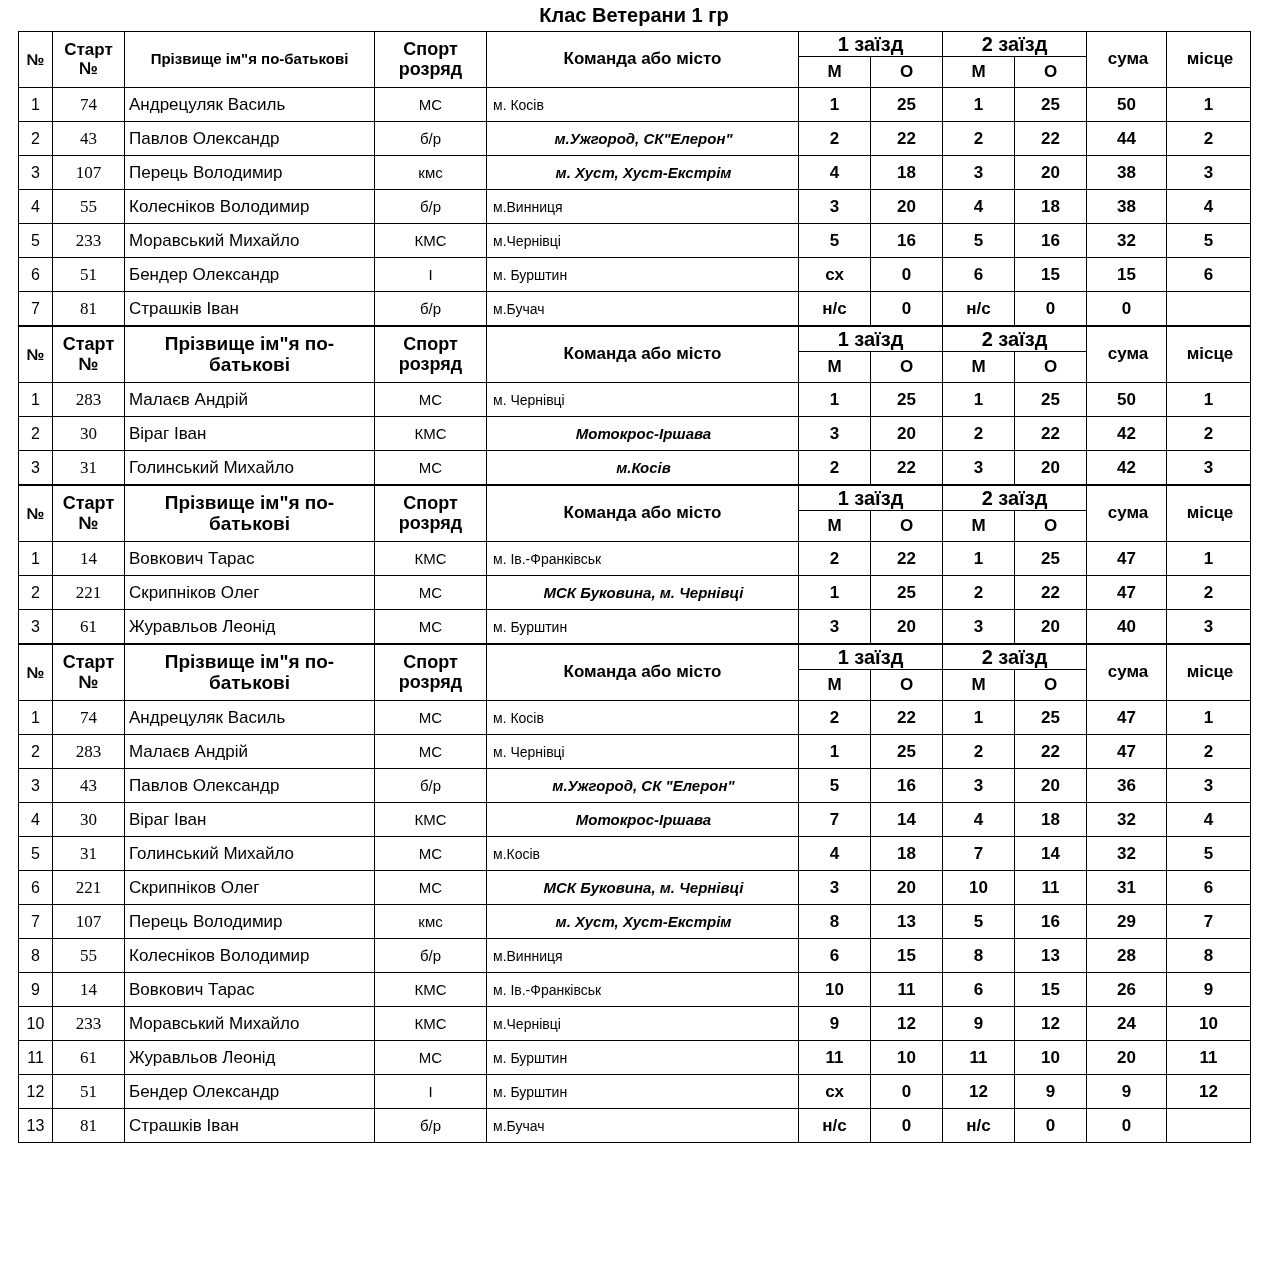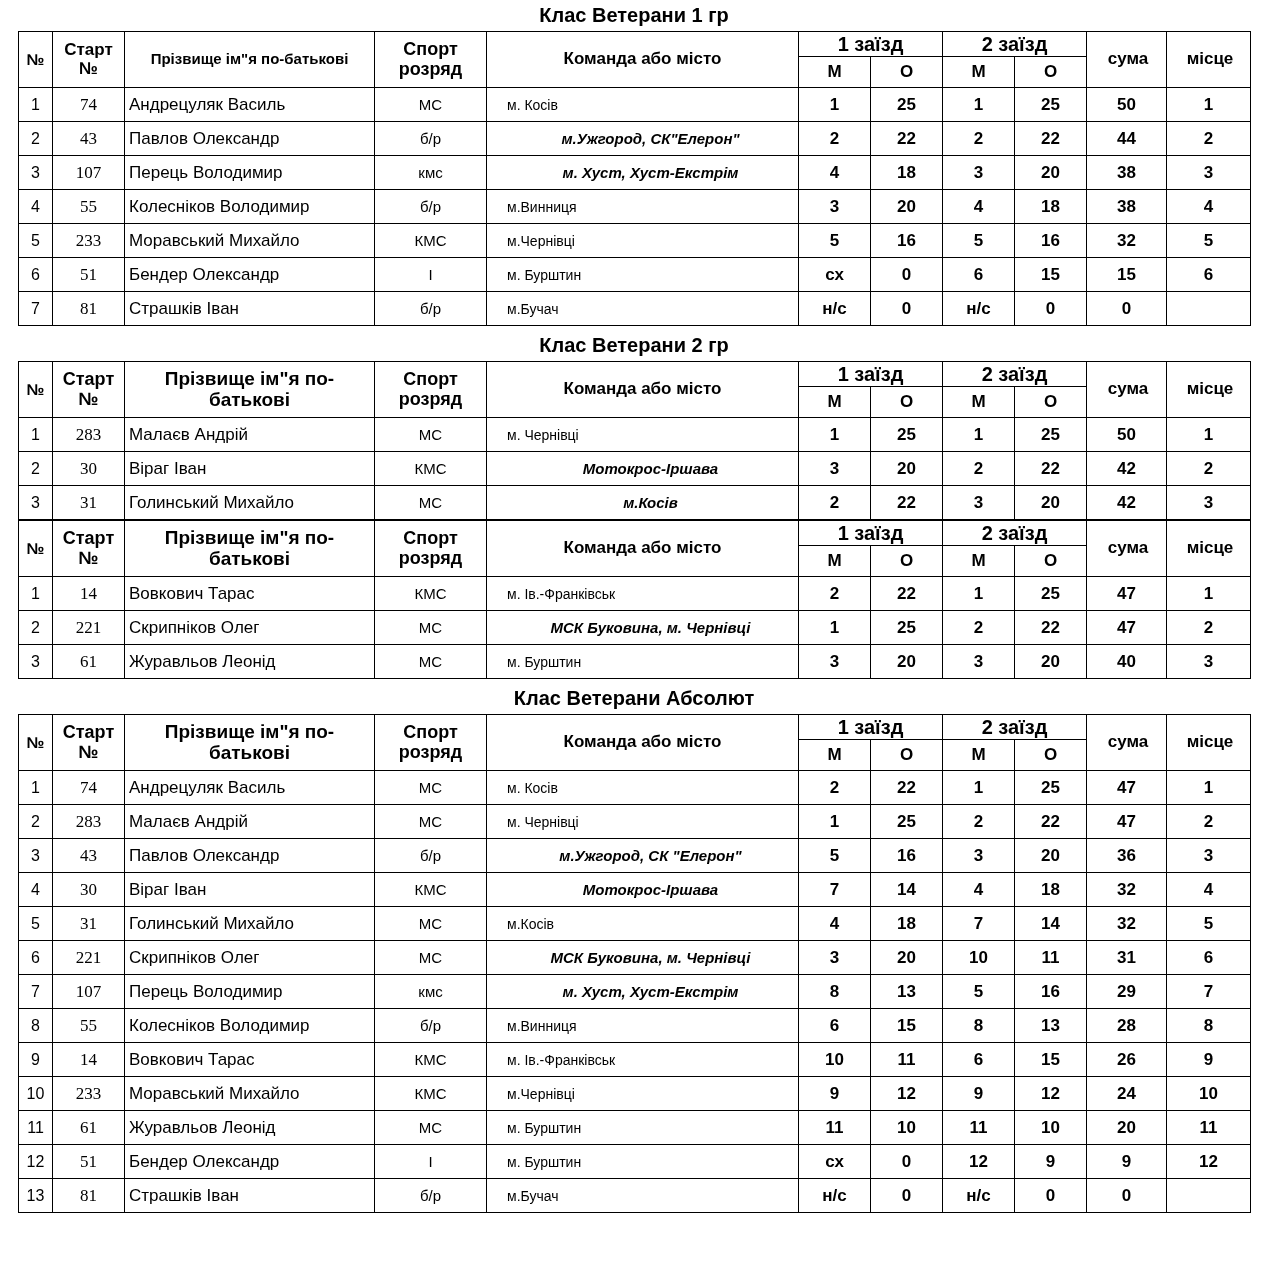--- a/index.html
+++ b/index.html
@@ -54,21 +54,21 @@
   th.h-rank  { font-size: 18px; margin-left: 36px; }
   th.h-team  { font-size: 17px; }
   th.h-race  { font-size: 20px; margin-left: 8px; }
   th.h-mo    { font-size: 17px; }
   th.h-sum, th.h-place { font-size: 17px; padding-left: 7px; }
 
   td.c-num   { text-align: center; font-size: 16px; }
   td.c-start { text-align: center; font-size: 17px; font-family: Liberation Serif, serif; }
   td.c-name  { text-align: left; font-size: 17px; white-space: nowrap; }
   td.c-rank  { text-align: center; font-size: 15px; }
-  td.c-team  { text-align: left; font-size: 14px; padding-left: 20px; white-space: nowrap; }
+  td.c-team  { text-align: left; font-size: 14px; padding-left: 6px; white-space: nowrap; }
   td.c-team.em { text-align: center; font-weight: 700; font-style: italic; font-size: 15px; }
   td.c-score, td.c-sum, td.c-place { text-align: center; font-weight: 700; font-size: 17px; }
 </style>
 </head>
 <body>
 
 <section class="block">
   <div class="table-title">Клас Ветерани 1 гр</div>
   <table class="results">
     <colgroup>
@@ -193,21 +193,20 @@
           <td class="c-score">н/с</td>
           <td class="c-score">0</td>
           <td class="c-sum">0</td>
           <td class="c-place"></td>
         </tr>
       </tbody>
   </table>
 </section>
 
 <section class="block">
-  <div class="table-title">Клас Ветерани 2 гр</div>
   <table class="results big-head">
     <colgroup>
       <col class="w-num">
         <col class="w-start">
         <col class="w-name">
         <col class="w-rank">
         <col class="w-team">
       <col class="w-score">
         <col class="w-score">
         <col class="w-score">
@@ -350,21 +349,20 @@
           <td class="c-score">3</td>
           <td class="c-score">20</td>
           <td class="c-sum">40</td>
           <td class="c-place">3</td>
         </tr>
       </tbody>
   </table>
 </section>
 
 <section class="block">
-  <div class="table-title">Клас Ветерани Абсолют</div>
   <table class="results big-head">
     <colgroup>
       <col class="w-num">
         <col class="w-start">
         <col class="w-name">
         <col class="w-rank">
         <col class="w-team">
       <col class="w-score">
         <col class="w-score">
         <col class="w-score">

